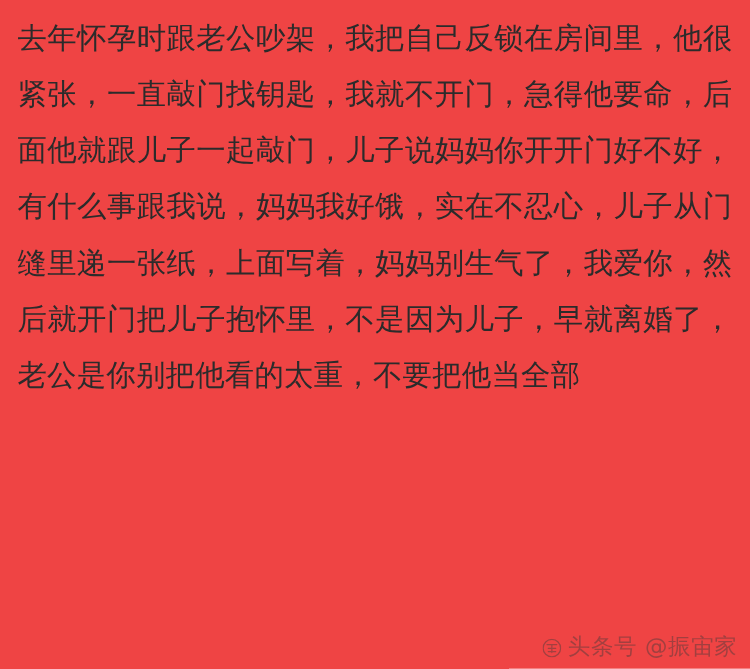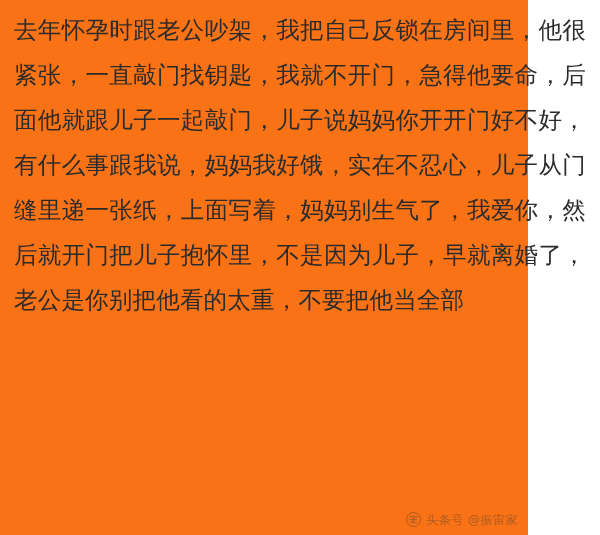--- a/index.html
+++ b/index.html
@@ -8,23 +8,23 @@
   }
   body {
     width: 600px;
     height: 535px;
     background: #ffffff;
     font-family: "DejaVu Sans", "Liberation Sans", sans-serif;
     overflow: hidden;
   }
   .page {
     position: relative;
-    width: 528px;
+    width: 600px;
     height: 535px;
-    background: #f97316;
+    background: #ef4444;
     box-sizing: border-box;
   }
   .article-body {
     position: absolute;
     left: 14px;
     top: 8px;
     width: 572px;
     font-size: 23.5px;
     line-height: 45px;
     color: #2b2b2b;
@@ -51,21 +51,21 @@
     display: inline-block;
     width: 15px;
     height: 15px;
     position: relative;
     flex: 0 0 auto;
   }
   .watermark-logo svg {
     display: block;
   }
   .watermark-text {
-    font-size: 12px;
+    font-size: 18px;
     letter-spacing: 0.5px;
     text-align: right;
   }
 </style>
 </head>
 <body>
 
 <div class="page">
 
   <div class="article-body">去年怀孕时跟老公吵架，我把自己反锁在房间里，他很紧张，一直敲门找钥匙，我就不开门，急得他要命，后面他就跟儿子一起敲门，儿子说妈妈你开开门好不好，有什么事跟我说，妈妈我好饿，实在不忍心，儿子从门缝里递一张纸，上面写着，妈妈别生气了，我爱你，然后就开门把儿子抱怀里，不是因为儿子，早就离婚了，老公是你别把他看的太重，不要把他当全部</div>

